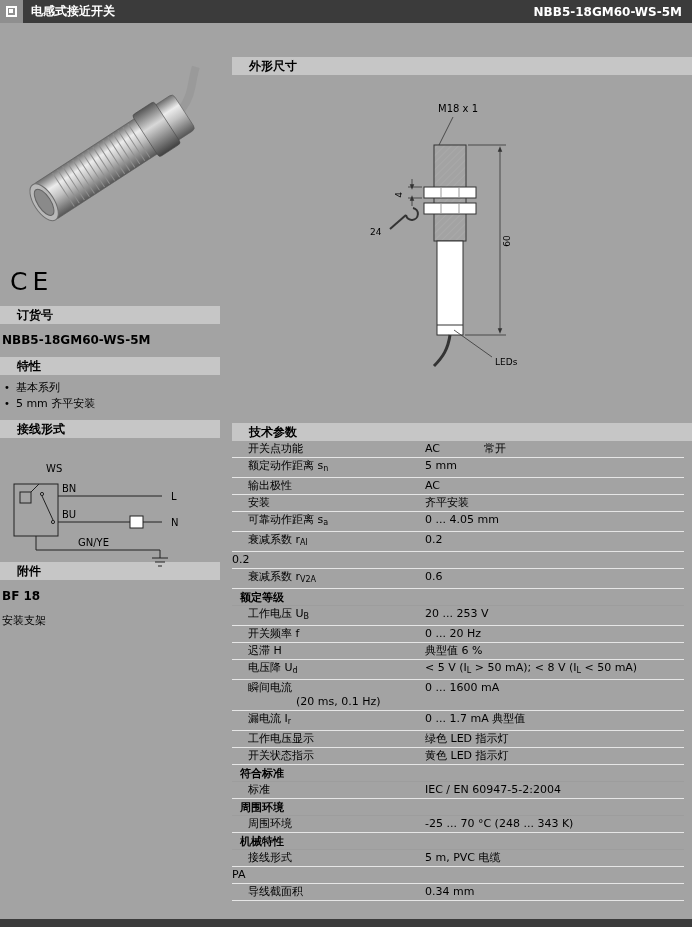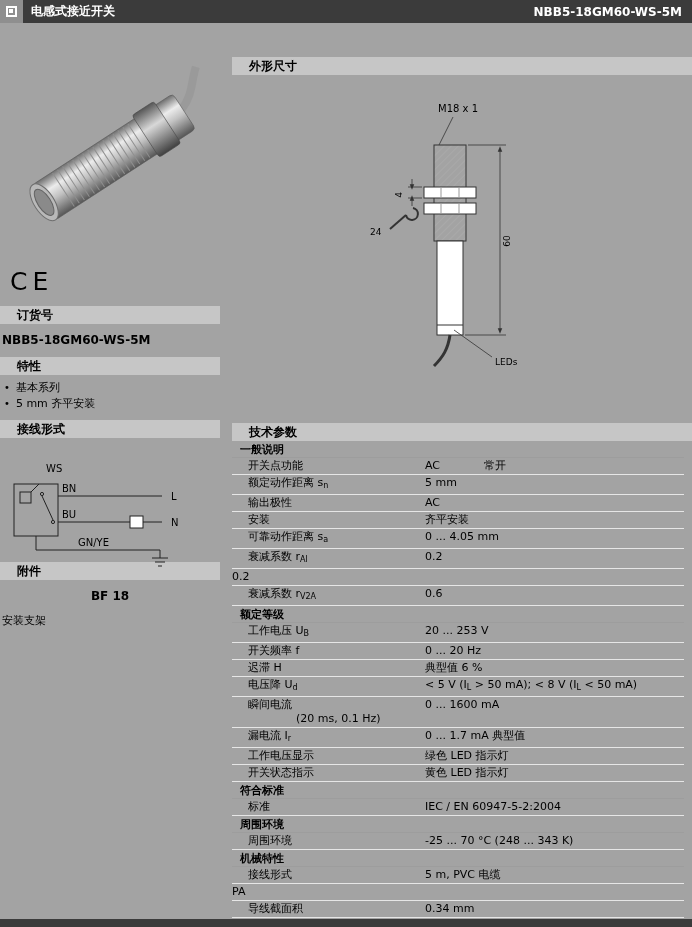--- a/index.html
+++ b/index.html
@@ -24,21 +24,21 @@
   .secbar { background:var(--c-secbar,#c6c6c6); font-size:12px; font-weight:bold; padding:2px 17px; line-height:14px; }
 
   
   .photo-box { height:204px; padding:2px 0 0 2px; }
   .ce-mark { font-size:25px; letter-spacing:5px; padding:6px 0 10px 10px; font-weight:400; }
   .order-number { font-size:12px; font-weight:bold; padding:9px 2px 10px 2px; }
   .features { list-style:none; padding:5px 2px 8px 2px; }
   .features li { font-size:11px; line-height:16px; display:flex; }
   .features .bullet { margin:0 6px 0 2px; font-size:10px; }
   .wiring-box { height:124px; padding:6px 0 0 2px; }
-  .acc-model { font-size:12px; font-weight:bold; padding:9px 2px 2px 2px;text-align:center; }
+  .acc-model { font-size:12px; font-weight:bold; padding:9px 2px 2px 2px; }
   .acc-desc { font-size:11px; padding:8px 2px; }
 
   
   .dim-box { height:348px; display:flex; justify-content:center; align-items:center; }
 
   .spec-table { padding-right:8px; }
   .group-row { font-size:11px; font-weight:bold; line-height:15px; padding:1px 0 0 8px; border-bottom:1px solid #9d9d9d; }
   .spec-row { display:flex; font-size:11px; line-height:14px; border-bottom:1px solid #e6e6e6; }
   .spec-label { width:193px; padding:1px 4px 1px 16px; flex:0 0 auto; }
   .spec-value { flex:1; padding:1px 0; }
@@ -202,21 +202,20 @@
           <text transform="translate(168 142) rotate(-90)" text-anchor="middle" font-size="9">60</text>
           <text x="28" y="136" font-size="9">24</text>
           <text x="153" y="266" font-size="9">LEDs</text>
         </g>
       </svg>
     </div>
 
     <div class="secbar">技术参数</div>
 
     <div class="spec-table">
-        <div class="group-row">一般说明</div>
         <div class="spec-row">
           <div class="spec-label">开关点功能</div>
           <div class="spec-value">AC<span class="value2">常开</span></div>
         </div>
         <div class="spec-row">
           <div class="spec-label">额定动作距离 s<sub>n</sub></div>
           <div class="spec-value">5 mm</div>
         </div>
         <div class="spec-row">
           <div class="spec-label">输出极性</div>

